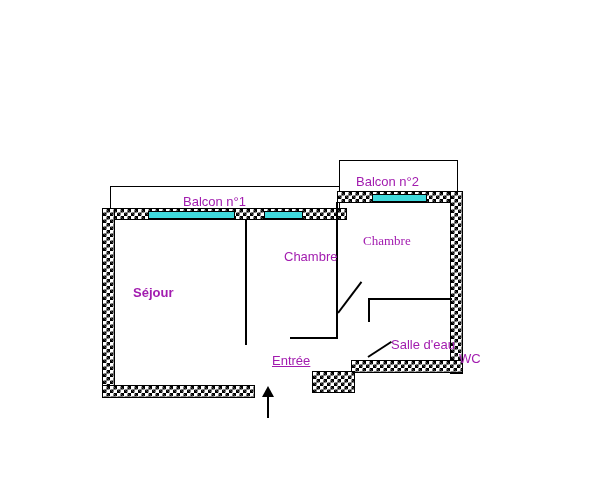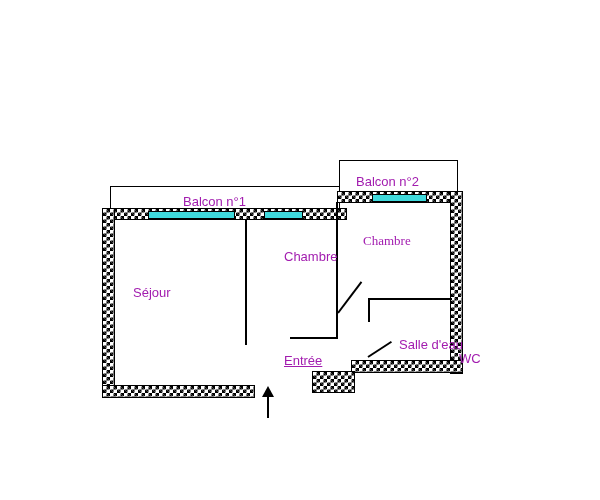--- a/index.html
+++ b/index.html
@@ -90,23 +90,23 @@
   <div class="line" style="left:245px; top:219px; width:2px; height:126px;"></div>
   <div class="line" style="left:336px; top:202px; width:2px; height:137px;"></div>
   <div class="line" style="left:290px; top:337px; width:48px; height:2px;"></div>
   <div class="line" style="left:368px; top:298px; width:84px; height:2px;"></div>
   <div class="line" style="left:368px; top:298px; width:2px; height:24px;"></div>
   <div class="line diag" style="left:338px; top:312px; width:39px; height:2px; transform:rotate(-53deg);"></div>
   <div class="line diag" style="left:368px; top:356px; width:28px; height:2px; transform:rotate(-33deg);"></div>
 
   <div class="label" style="left:183px; top:195px;">Balcon n°1</div>
   <div class="label" style="left:356px; top:175px;">Balcon n°2</div>
-  <div class="label" style="left:133px; top:286px;">Séjour</div>
+  <div class="label" style="left:133px; top:286px;font-weight:bold;">Séjour</div>
   <div class="label" style="left:284px; top:250px;">Chambre</div>
   <div class="label" style="left:363px; top:234px;font-family:Liberation Serif, serif;">Chambre</div>
-  <div class="label" style="left:284px; top:354px;text-decoration:underline;">Entrée</div>
-  <div class="label" style="left:399px; top:338px;">Salle d'eau</div>
+  <div class="label" style="left:272px; top:354px;text-decoration:underline;">Entrée</div>
+  <div class="label" style="left:391px; top:338px;">Salle d'eau</div>
   <div class="label" style="left:459px; top:352px;">WC</div>
 
   <div class="arrow-shaft" style="left:267px; top:395px; width:2px; height:23px;"></div>
   <div class="arrow-head" style="left:262px; top:386px;"></div>
 
 </div>
 
 </body></html>

